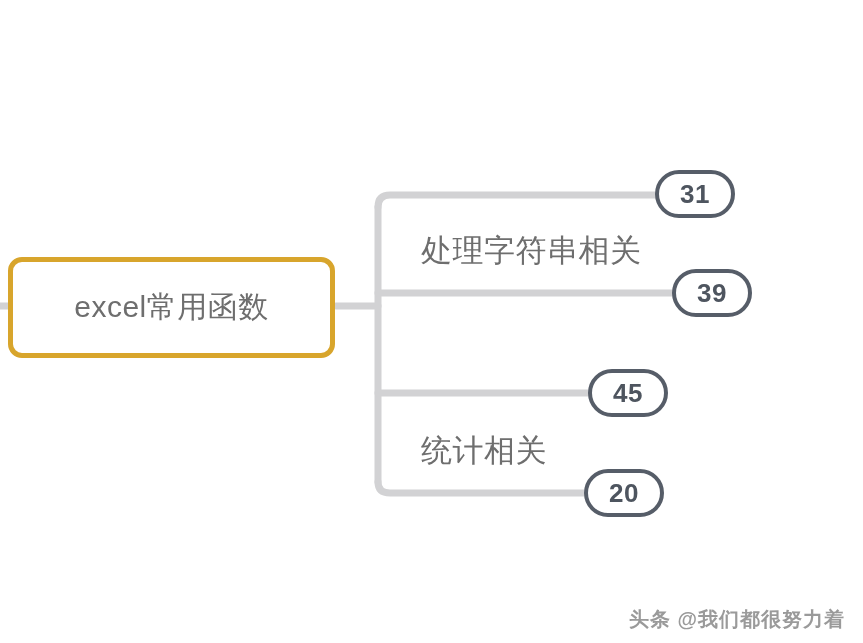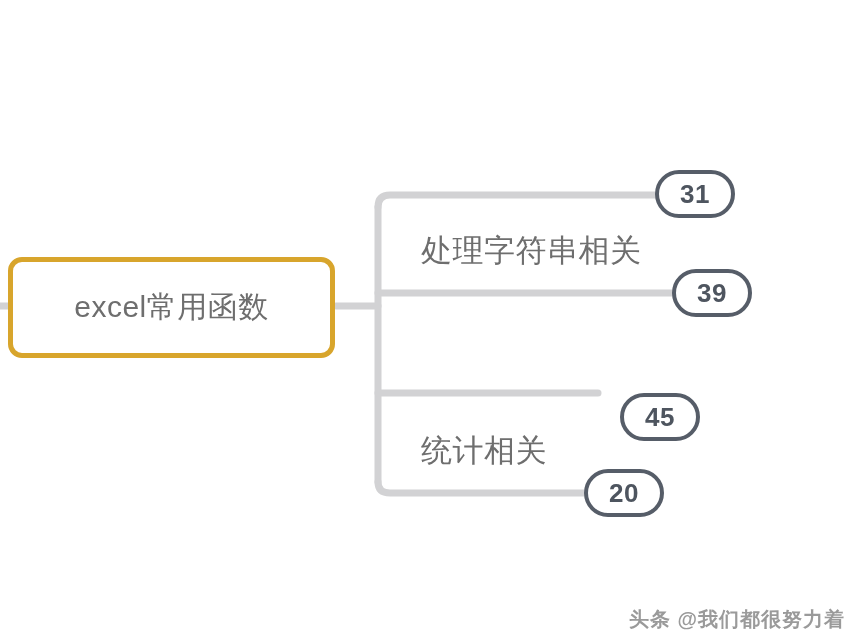--- a/index.html
+++ b/index.html
@@ -124,21 +124,21 @@
 
   <div class="count-badge" style="left:655px; top:170px;">
     <span class="badge-value">31</span>
   </div>
 
   <div class="branch-label" style="left:421px; top:230px;">处理字符串相关</div>
   <div class="count-badge" style="left:672px; top:269px;">
     <span class="badge-value">39</span>
   </div>
 
-  <div class="count-badge" style="left:620px; top:369px;margin-top:24px;">
+  <div class="count-badge" style="left:588px; top:369px;">
     <span class="badge-value">45</span>
   </div>
 
   <div class="branch-label" style="left:421px; top:430px;">统计相关</div>
   <div class="count-badge" style="left:584px; top:469px;">
     <span class="badge-value">20</span>
   </div>
 
   <div id="watermark">头条 @我们都很努力着</div>
 

